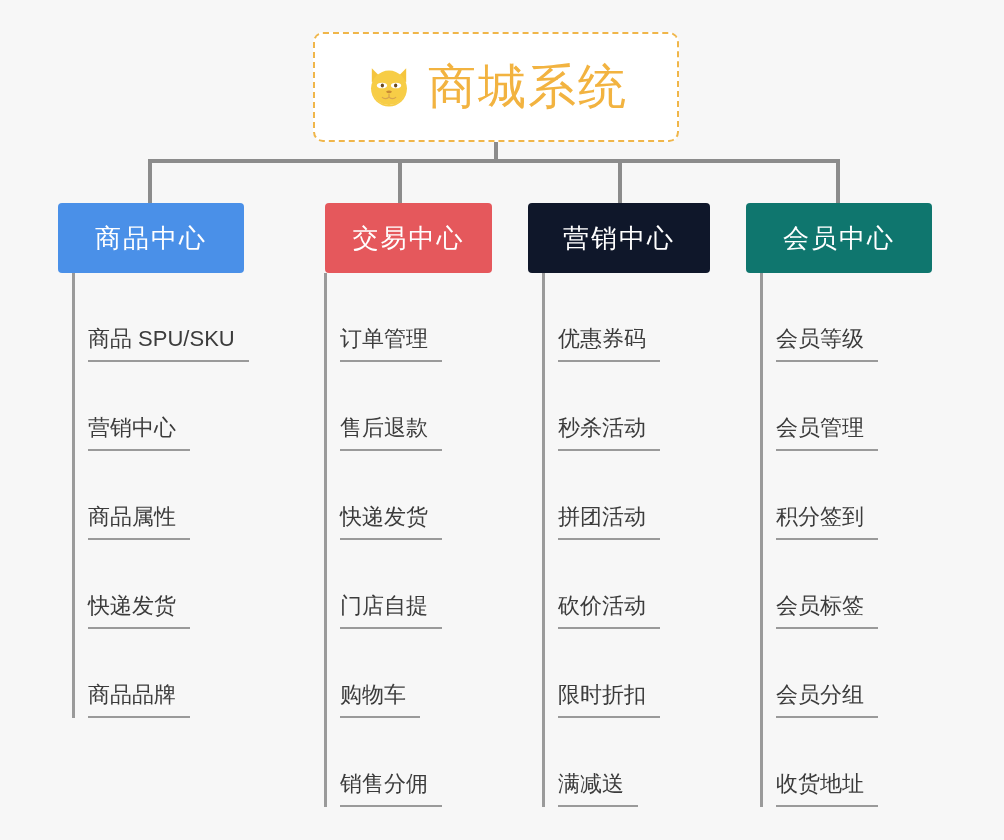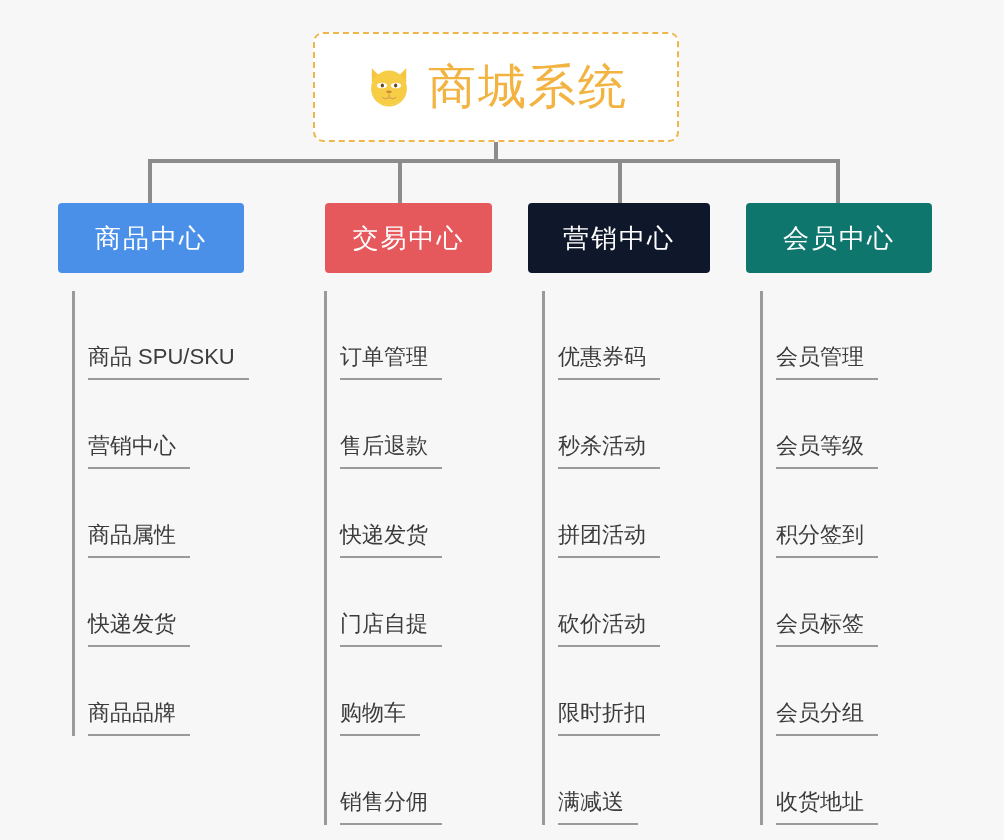--- a/index.html
+++ b/index.html
@@ -37,21 +37,21 @@
   .conn-drop{width:4px;height:42px;top:161px;}
 
   
   .column{position:absolute;top:203px;width:230px;}
   .col-header{
     height:70px;border-radius:4px;
     display:flex;align-items:center;justify-content:center;
     color:#ffffff;font-size:26px;letter-spacing:2px;
     box-sizing:border-box;
   }
-  .col-body{position:relative;padding-left:16px;margin-top:18px;}
+  .col-body{position:relative;padding-left:16px;margin-top:0;}
   .spine{
     position:absolute;left:14px;top:0;width:3px;height:100%;
     background:#9a9a9a;
   }
   .col-items{list-style:none;margin:0;padding:0;position:relative;}
   .item{
     height:89px;
     display:flex;align-items:flex-end;
     padding-left:32px;
     box-sizing:border-box;
@@ -172,26 +172,26 @@
       </ul>
     </div>
   </div>
 
   <div class="column" style="left:746px;width:186px;">
     <div class="col-header" style="background: #0f766e; text-align: right;">会员中心</div>
     <div class="col-body">
       <div class="spine"></div>
       <ul class="col-items">
         <li class="item">
+            <span class="item-inner">会员等级</span>
+          </li>
+        <li class="item">
             <span class="item-inner">会员管理</span>
           </li>
         <li class="item">
-            <span class="item-inner">会员等级</span>
-          </li>
-        <li class="item">
             <span class="item-inner">积分签到</span>
           </li>
         <li class="item">
             <span class="item-inner">会员标签</span>
           </li>
         <li class="item">
             <span class="item-inner">会员分组</span>
           </li>
         <li class="item">
             <span class="item-inner">收货地址</span>

